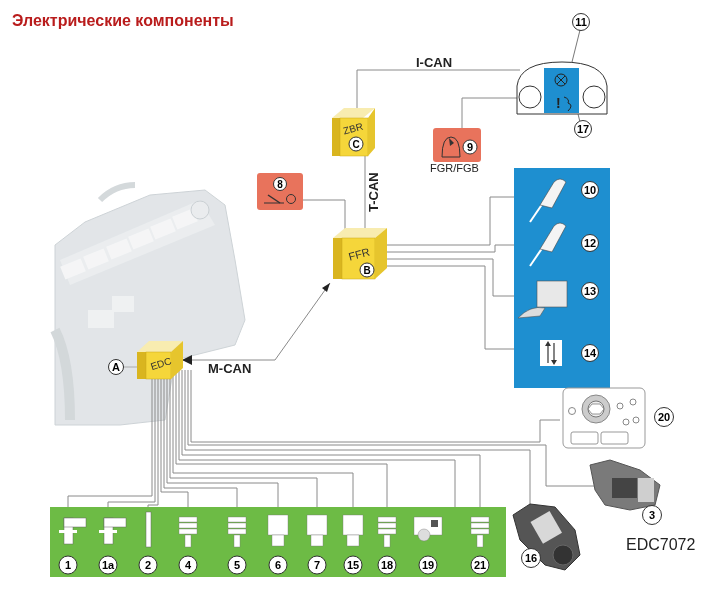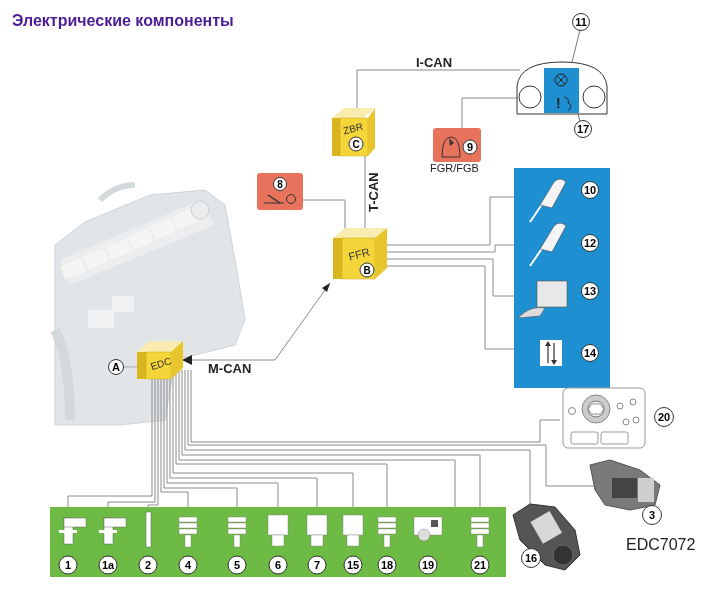--- a/index.html
+++ b/index.html
@@ -1,17 +1,17 @@
 <!DOCTYPE html>
 <html><head>
 <meta charset="utf-8">
 <style>
   html, body { margin:0; padding:0; background:#ffffff; }
   body { width:723px; height:589px; position:relative; overflow:hidden; font-family:"Liberation Sans", sans-serif; }
-  .title { position:absolute; left:12px; top:12px; font-size:16px; font-weight:bold; color:#4c1d95; }
+  .title { position:absolute; left:12px; top:12px; font-size:16px; font-weight:bold; color:#b91c1c; }
   svg.diagram { position:absolute; left:0; top:0; }
   .lbl { font-family:"Liberation Sans", sans-serif; }
   .code { position:absolute; left:626px; top:536px; font-size:16px; color:#222; }
 </style>
 </head>
 <body>
 
 <div class="title">Электрические компоненты</div>
 
 <svg class="diagram" width="723" height="589" viewBox="0 0 723 589">

